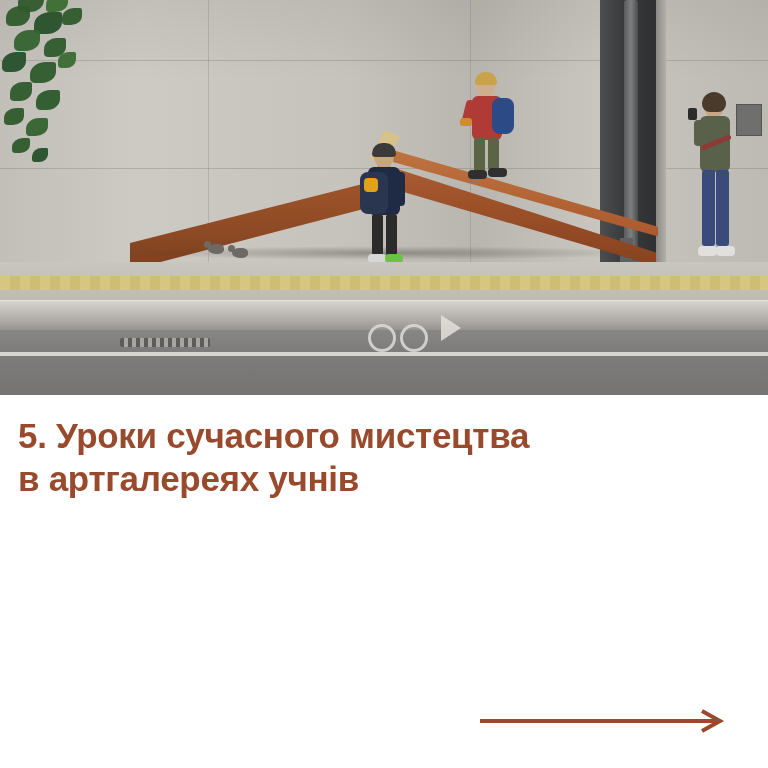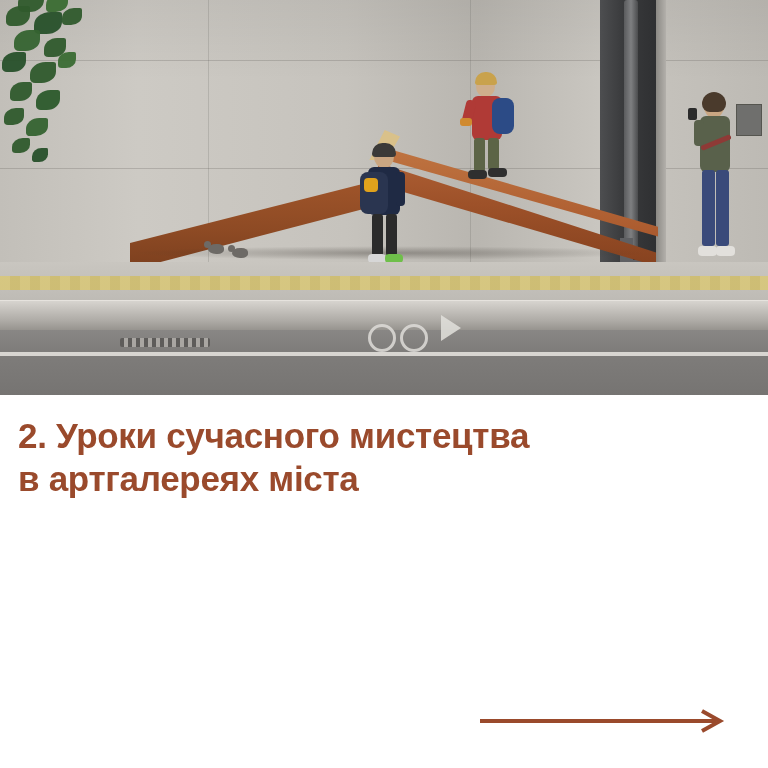--- a/index.html
+++ b/index.html
@@ -369,22 +369,22 @@
 
     <div class="bike-mark" style="left:368px;">
       <div class="wheel" style="left:0; top:2px;"></div>
       <div class="wheel" style="left:32px; top:2px;"></div>
     </div>
     <div class="arrow-mark"></div>
   </div>
 
   <div class="content">
     <h1 class="headline">
-      <span>2. Уроки сучасного мистецтва</span><br>
-      <span>в артгалереях міста</span>
+      <span>5. Уроки сучасного мистецтва</span><br>
+      <span>в артгалереях учнів</span>
     </h1>
 
     <div class="arrow-row">
       <svg class="arrow-svg" width="260" height="26" viewBox="0 0 260 26">
         <line x1="4" y1="13" x2="240" y2="13" stroke="#9a4a2c" stroke-width="4"></line>
         <polyline points="226,3 244,13 226,23" fill="none" stroke="#9a4a2c" stroke-width="4"></polyline>
       </svg>
     </div>
   </div>
 </div>

